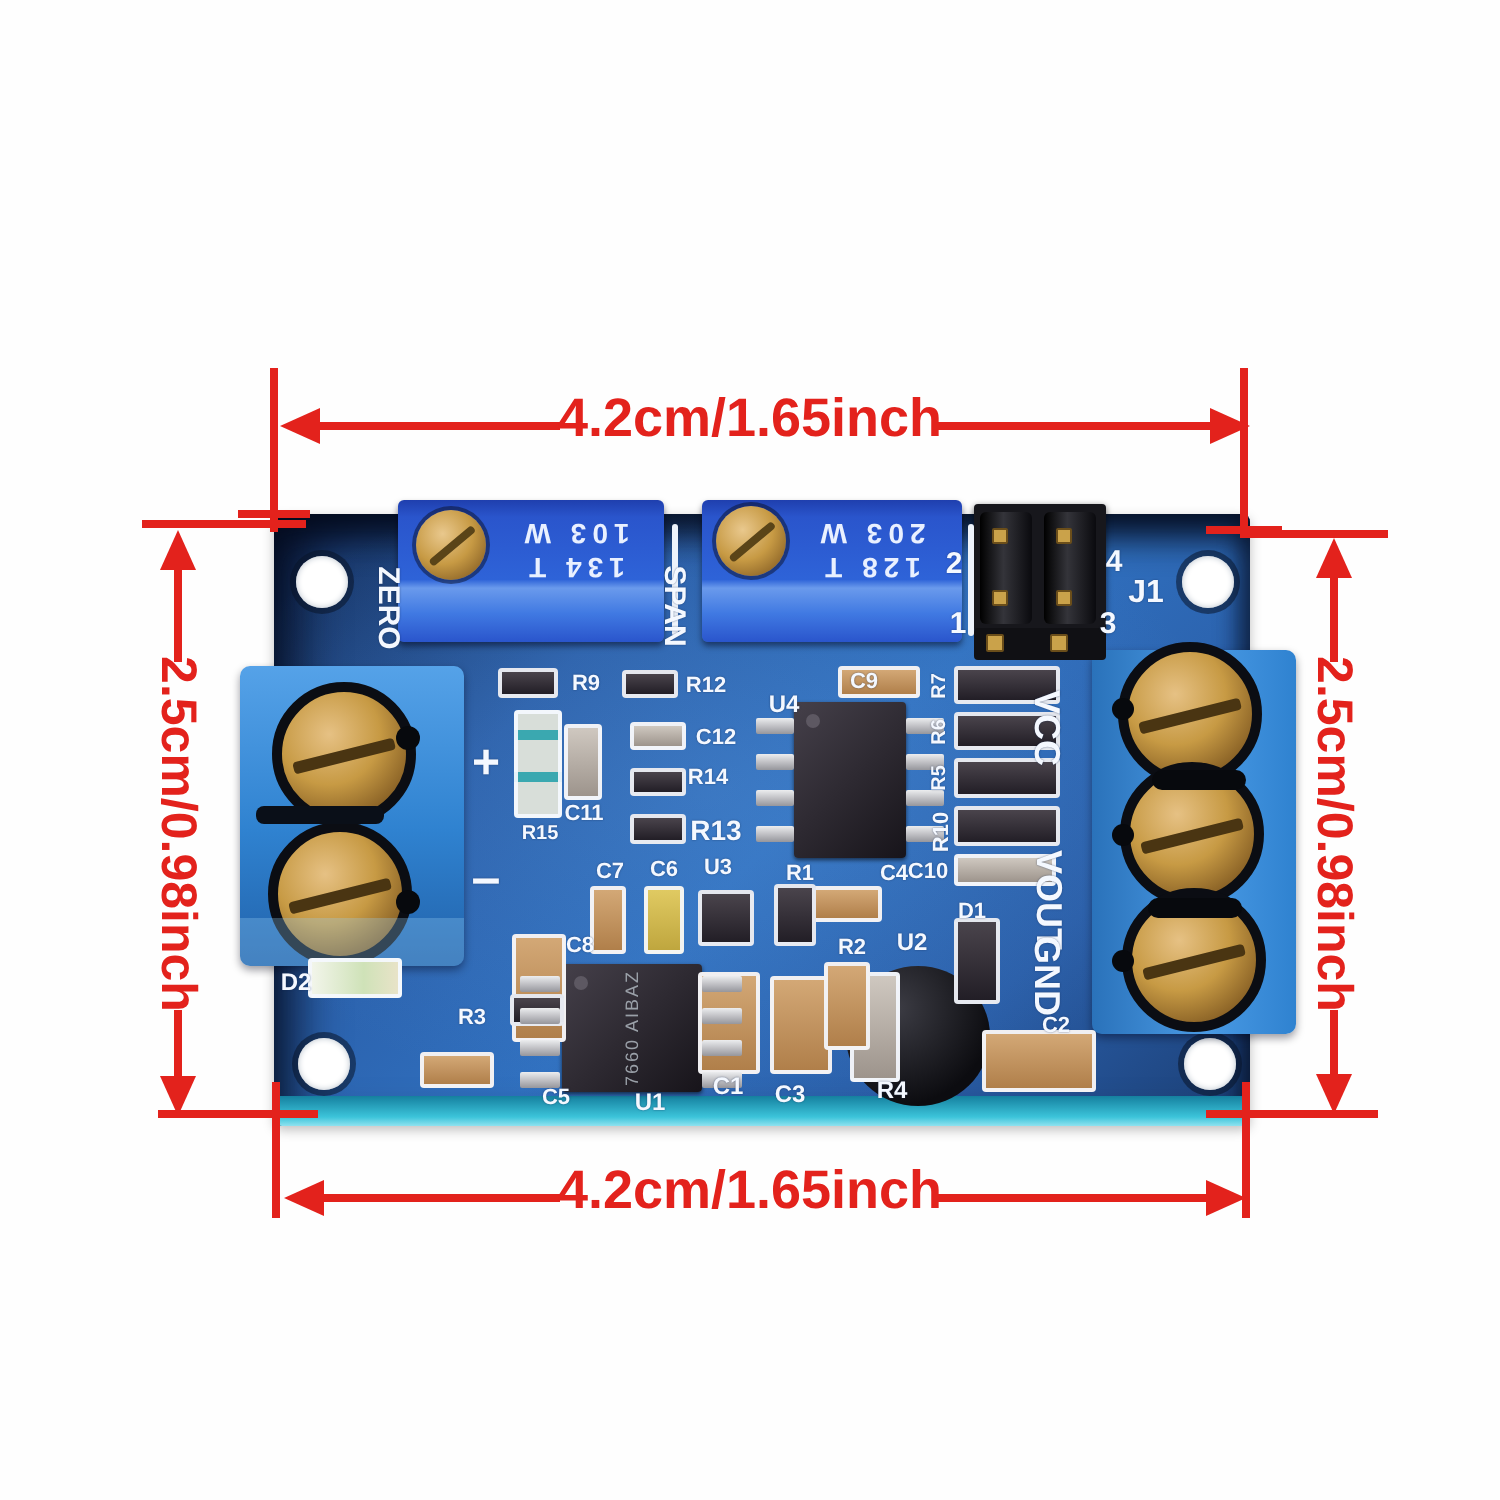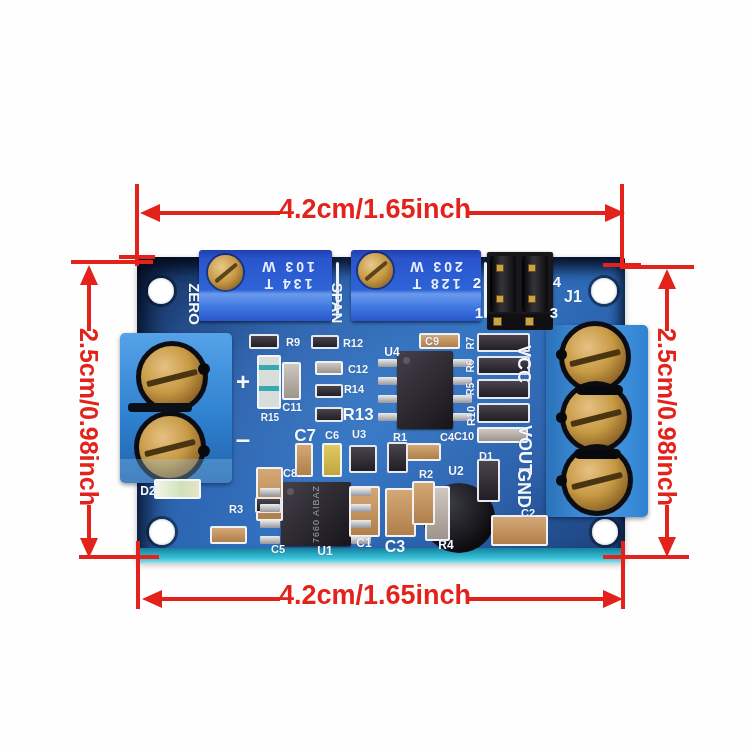--- a/index.html
+++ b/index.html
@@ -204,33 +204,33 @@
       <span class="pcb-label" style="left: 479px; top: 312px; font-size: 15px; transform: translate(-50%, -50%) rotate(0deg);">1</span>
       <span class="pcb-label" style="left: 557px; top: 281px; font-size: 15px; transform: translate(-50%, -50%) rotate(0deg);">4</span>
       <span class="pcb-label" style="left: 554px; top: 312px; font-size: 15px; transform: translate(-50%, -50%) rotate(0deg);">3</span>
       <span class="pcb-label" style="left: 573px; top: 297px; font-size: 16px; transform: translate(-50%, -50%) rotate(0deg);">J1</span>
       <span class="pcb-label" style="left: 243px; top: 382px; font-size: 24px; transform: translate(-50%, -50%) rotate(0deg);">+</span>
       <span class="pcb-label" style="left: 243px; top: 439px; font-size: 26px; transform: translate(-50%, -50%) rotate(0deg);">–</span>
       <span class="pcb-label" style="left: 293px; top: 342px; font-size: 11px; transform: translate(-50%, -50%) rotate(0deg);">R9</span>
       <span class="pcb-label" style="left: 353px; top: 343px; font-size: 11px; transform: translate(-50%, -50%) rotate(0deg);">R12</span>
       <span class="pcb-label" style="left: 358px; top: 369px; font-size: 11px; transform: translate(-50%, -50%) rotate(0deg);">C12</span>
       <span class="pcb-label" style="left: 354px; top: 389px; font-size: 11px; transform: translate(-50%, -50%) rotate(0deg);">R14</span>
-      <span class="pcb-label" style="left: 358px; top: 415px; font-size: 17px; transform: translate(-50%, -50%) rotate(0deg);">R13</span>
+      <span class="pcb-label" style="left: 358px; top: 415px; font-size: 14px; transform: translate(-50%, -50%) rotate(0deg);">R13</span>
       <span class="pcb-label" style="left: 270px; top: 417px; font-size: 10px; transform: translate(-50%, -50%) rotate(0deg);">R15</span>
       <span class="pcb-label" style="left: 292px; top: 407px; font-size: 11px; transform: translate(-50%, -50%) rotate(0deg);">C11</span>
-      <span class="pcb-label" style="left: 305px; top: 436px; font-size: 17px; transform: translate(-50%, -50%) rotate(0deg);">C7</span>
+      <span class="pcb-label" style="left: 305px; top: 436px; font-size: 11px; transform: translate(-50%, -50%) rotate(0deg);">C7</span>
       <span class="pcb-label" style="left: 332px; top: 435px; font-size: 11px; transform: translate(-50%, -50%) rotate(0deg);">C6</span>
       <span class="pcb-label" style="left: 359px; top: 434px; font-size: 11px; transform: translate(-50%, -50%) rotate(0deg);">U3</span>
       <span class="pcb-label" style="left: 290px; top: 473px; font-size: 11px; transform: translate(-50%, -50%) rotate(0deg);">C8</span>
       <span class="pcb-label" style="left: 148px; top: 491px; font-size: 12px; transform: translate(-50%, -50%) rotate(0deg);">D2</span>
       <span class="pcb-label" style="left: 236px; top: 509px; font-size: 11px; transform: translate(-50%, -50%) rotate(0deg);">R3</span>
       <span class="pcb-label" style="left: 278px; top: 549px; font-size: 11px; transform: translate(-50%, -50%) rotate(0deg);">C5</span>
       <span class="pcb-label" style="left: 325px; top: 551px; font-size: 12px; transform: translate(-50%, -50%) rotate(0deg);">U1</span>
       <span class="pcb-label" style="left: 364px; top: 543px; font-size: 12px; transform: translate(-50%, -50%) rotate(0deg);">C1</span>
-      <span class="pcb-label" style="left: 395px; top: 547px; font-size: 16px; transform: translate(-50%, -50%) rotate(0deg);">C3</span>
+      <span class="pcb-label" style="left: 395px; top: 547px; font-size: 12px; transform: translate(-50%, -50%) rotate(0deg);">C3</span>
       <span class="pcb-label" style="left: 446px; top: 545px; font-size: 12px; transform: translate(-50%, -50%) rotate(0deg);">R4</span>
       <span class="pcb-label" style="left: 426px; top: 474px; font-size: 11px; transform: translate(-50%, -50%) rotate(0deg);">R2</span>
       <span class="pcb-label" style="left: 456px; top: 471px; font-size: 12px; transform: translate(-50%, -50%) rotate(0deg);">U2</span>
       <span class="pcb-label" style="left: 400px; top: 437px; font-size: 11px; transform: translate(-50%, -50%) rotate(0deg);">R1</span>
       <span class="pcb-label" style="left: 423px; top: 437px; font-size: 11px; transform: translate(-50%, -50%) rotate(0deg); margin-left: 24px;">C4</span>
       <span class="pcb-label" style="left: 464px; top: 436px; font-size: 11px; transform: translate(-50%, -50%) rotate(0deg);">C10</span>
       <span class="pcb-label" style="left: 392px; top: 352px; font-size: 12px; transform: translate(-50%, -50%) rotate(0deg); text-align: right;">U4</span>
       <span class="pcb-label" style="left: 432px; top: 341px; font-size: 11px; transform: translate(-50%, -50%) rotate(0deg);">C9</span>
       <span class="pcb-label" style="left: 486px; top: 456px; font-size: 11px; transform: translate(-50%, -50%) rotate(0deg);">D1</span>
       <span class="pcb-label" style="left: 528px; top: 513px; font-size: 11px; transform: translate(-50%, -50%) rotate(0deg);">C2</span>

